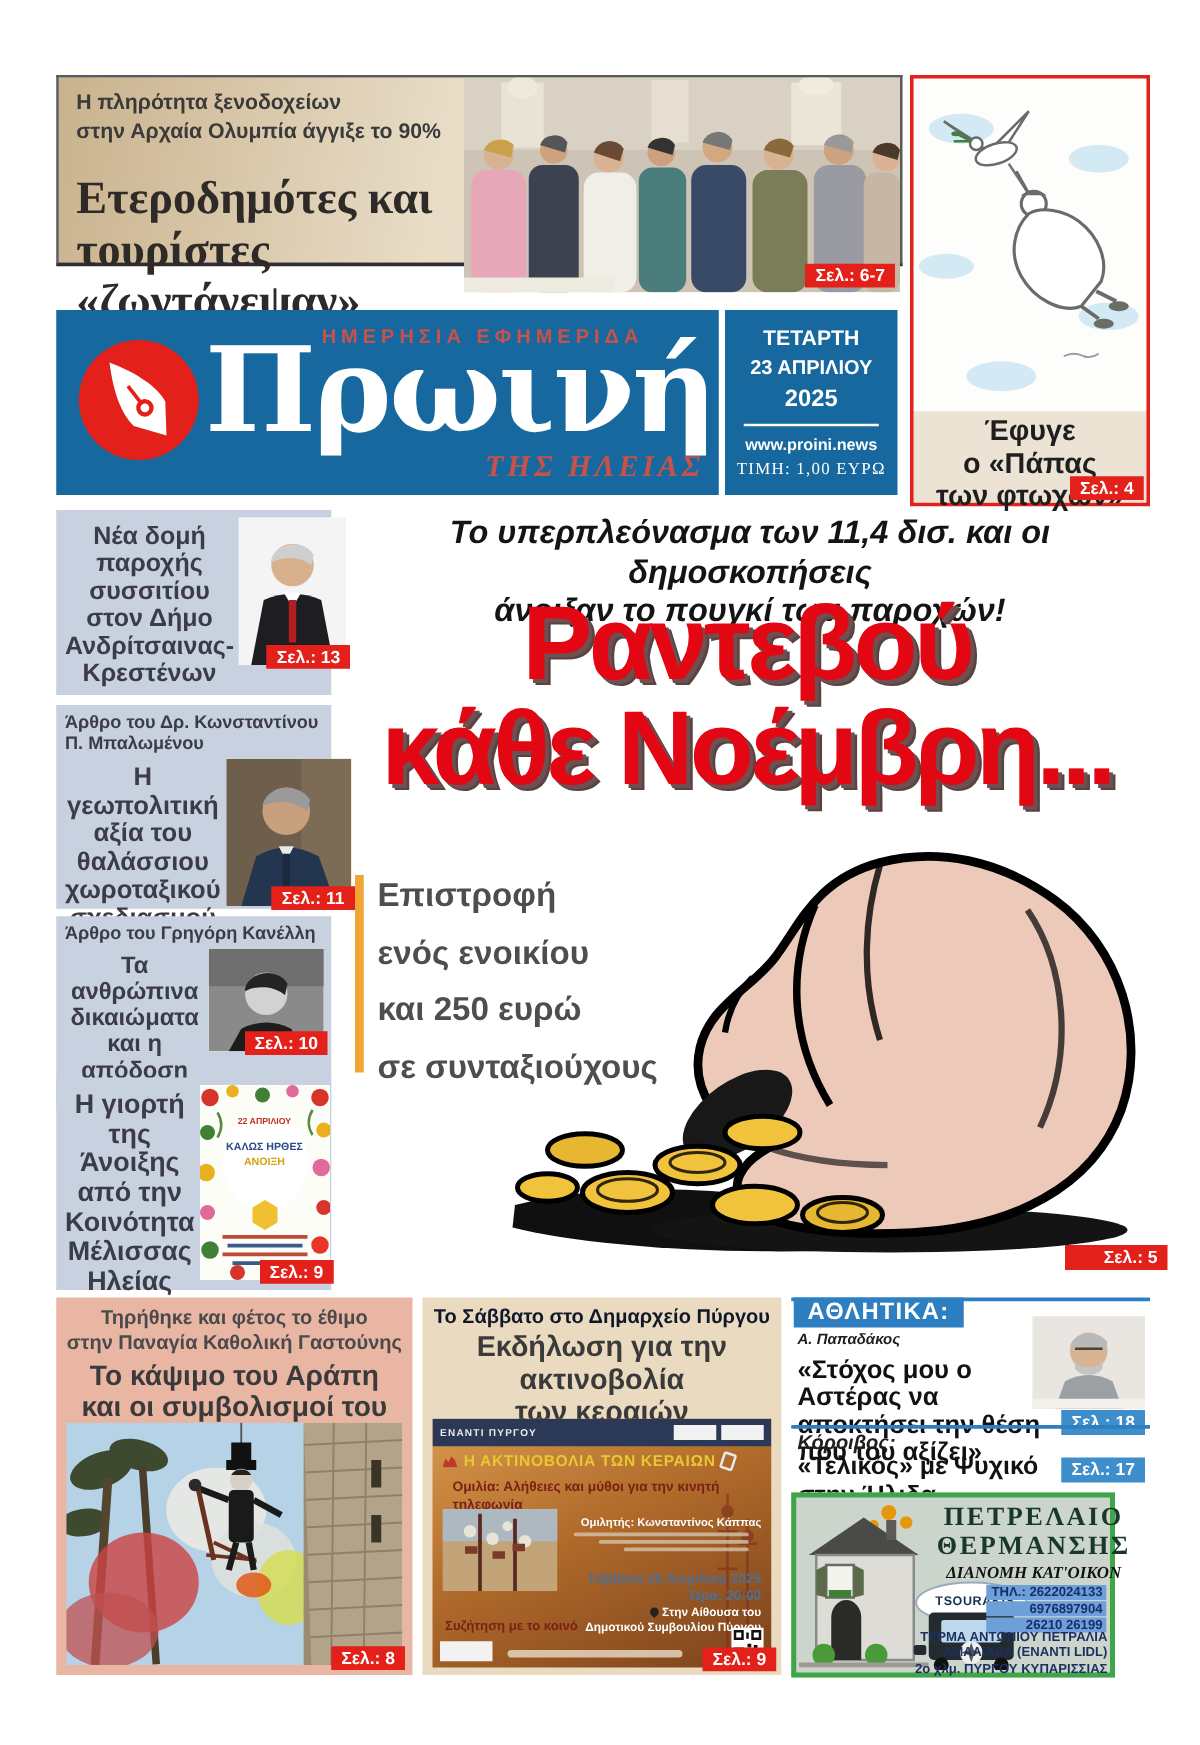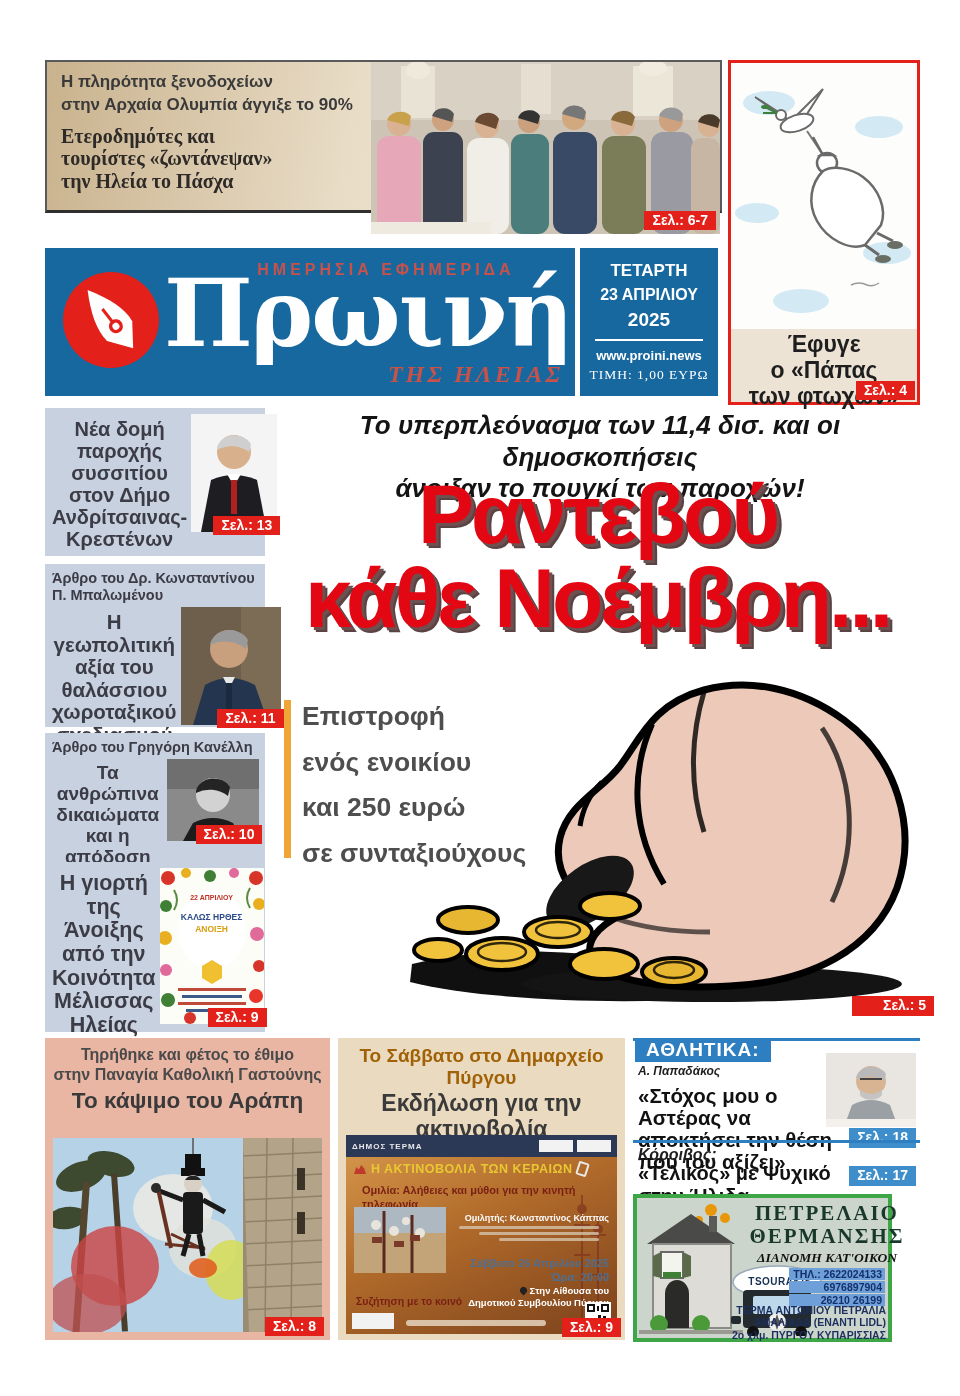--- a/index.html
+++ b/index.html
@@ -10,21 +10,21 @@
 
   
   .badge { position:absolute; background:#e32019; color:#fff; font-weight:bold; font-size:14px; line-height:1.25; padding:1px 8px; white-space:nowrap; }
   .badge-blue { background:#3e8ecb; }
 
   
   .topbox { left:45px; top:60px; width:677px; height:153px; border:2px solid #5a5a5a; border-bottom:3px solid #2f2f2f;
             background:linear-gradient(100deg,#c9b28d 0%,#e8dcc6 45%,#f7f2e8 100%); }
   .topbox-text { position:absolute; left:0; top:0; width:326px; height:100%; padding:9px 6px 6px 14px; }
   .tl-kicker { font-size:17px; font-weight:bold; color:#3a3a3a; line-height:1.35; }
-  .tl-headline { margin-top:8px; font-family:"Liberation Serif",serif; font-weight:bold; font-size:20px; line-height:1.13; color:#2e2a28; }
+  .tl-headline { margin-top:21px; font-family:"Liberation Serif",serif; font-weight:bold; font-size:37px; line-height:1.13; color:#2e2a28; }
   .topbox-photo { position:absolute; right:0; top:0; width:349px; height:172px; overflow:hidden; }
 
   
   .popebox { left:728px; top:60px; width:192px; height:345px; border:3px solid #e32019; background:#fff; }
   .pope-cartoon { position:absolute; left:0; top:0; width:186px; height:266px; background:#fdfdfb; }
   .pope-caption { position:absolute; left:0; bottom:0; width:186px; height:73px; background:#ece3d4; text-align:center;
                   font-weight:bold; font-size:23px; line-height:1.12; color:#1e1e1e; padding-top:3px; }
 
   
   .masthead { left:45px; top:248px; width:530px; height:148px; background:#17689e; overflow:hidden; }
@@ -64,21 +64,21 @@
   .moneybag { left:352px; top:662px; width:568px; height:352px; }
 
   
   .bl-panel { left:45px; top:1038px; width:285px; height:302px; background:#e9b6a4; padding-top:7px; text-align:center; }
   .bl-kicker { font-weight:bold; font-size:16px; color:#4a4a4a; line-height:1.25; }
   .bl-headline { margin-top:3px; font-weight:bold; font-size:22.5px; color:#3a3a3a; line-height:1.12; }
   .bl-photo { position:absolute; left:8px; top:100px; width:269px; height:194px; overflow:hidden; }
   .bl-panel .badge { right:6px; bottom:4px; }
 
   .bm-panel { left:338px; top:1038px; width:287px; height:302px; background:#eadbc0; padding-top:7px; text-align:center; }
-  .bm-kicker { font-weight:bold; font-size:19px; color:#a16207; }
+  .bm-kicker { font-weight:bold; font-size:16px; color:#0f172a; }
   .bm-headline { margin-top:2px; font-weight:bold; font-size:23px; color:#3a3a3a; line-height:1.12; }
   .bm-poster { position:absolute; left:8px; top:97px; width:271px; height:199px; overflow:hidden;
                background:linear-gradient(155deg,#d99a4e 0%,#b06a2a 45%,#7c421c 100%); text-align:left; }
   .bm-panel .badge { right:4px; bottom:3px; }
   .po-header { position:absolute; left:0; top:0; width:100%; height:22px; background:#2c3956; display:flex; align-items:center; padding:0 6px; }
   .po-org { color:#e8e8e8; font-weight:bold; font-size:8px; letter-spacing:1px; }
   .po-logo { width:34px; height:12px; background:#f2f2f2; margin-left:4px; }
   .po-title-row { position:absolute; left:8px; top:27px; display:flex; align-items:center; gap:5px; }
   .po-people-icon { width:12px; height:10px; background:#c03a2a; clip-path:polygon(0 100%,20% 30%,40% 55%,60% 10%,85% 45%,100% 100%); }
   .po-title { color:#e8c832; font-weight:bold; font-size:12.5px; letter-spacing:.5px; }
@@ -399,20 +399,21 @@
 </div>
 <div class="badge" style="left:852px;top:996px;padding-left:31px;">Σελ.: 5</div>
 
 <div class="abs bl-panel">
   <div class="bl-kicker">
     <div>Τηρήθηκε και φέτος το έθιμο</div>
     <div>στην Παναγία Καθολική Γαστούνης</div>
   </div>
   <div class="bl-headline">
     <div>Το κάψιμο του Αράπη</div>
+    <div>και οι συμβολισμοί του</div>
   </div>
   <div class="bl-photo">
     <svg width="269" height="194" viewBox="0 0 269 194">
       <rect width="269" height="194" fill="#b5d2e6"></rect>
 
       <g fill="#3d4a30">
         <ellipse cx="28" cy="38" rx="26" ry="14" transform="rotate(-20 28 38)"></ellipse>
         <ellipse cx="58" cy="26" rx="24" ry="12" transform="rotate(14 58 26)"></ellipse>
         <ellipse cx="14" cy="80" rx="20" ry="11" transform="rotate(-8 14 80)"></ellipse>
       </g>
@@ -477,21 +478,21 @@
           <line x1="252" y1="80" x2="252" y2="199"></line>
         <line x1="228" y1="90" x2="244" y2="90"></line>
           <line x1="228" y1="120" x2="244" y2="120"></line>
         <line x1="244" y1="100" x2="260" y2="100"></line>
           <line x1="244" y1="140" x2="260" y2="140"></line>
         <circle cx="236" cy="74" r="4" fill="#7a2a1a"></circle>
           <circle cx="252" cy="94" r="4" fill="#7a2a1a"></circle>
       </g>
     </svg>
     <div class="po-header">
-      <span class="po-org">ΔΗΜΟΣ ΤΕΡΜΑ</span>
+      <span class="po-org">ΕΝΑΝΤΙ ΠΥΡΓΟΥ</span>
       <span style="flex:1"></span>
       <span class="po-logo"></span>
       <span class="po-logo"></span>
     </div>
     <div class="po-title-row">
       <span class="po-people-icon"></span>
       <span class="po-title">Η ΑΚΤΙΝΟΒΟΛΙΑ ΤΩΝ ΚΕΡΑΙΩΝ</span>
       <span class="po-phone-icon"></span>
     </div>
     <div class="po-talk">Ομιλία: Αλήθειες και μύθοι για την κινητή τηλεφωνία</div>

